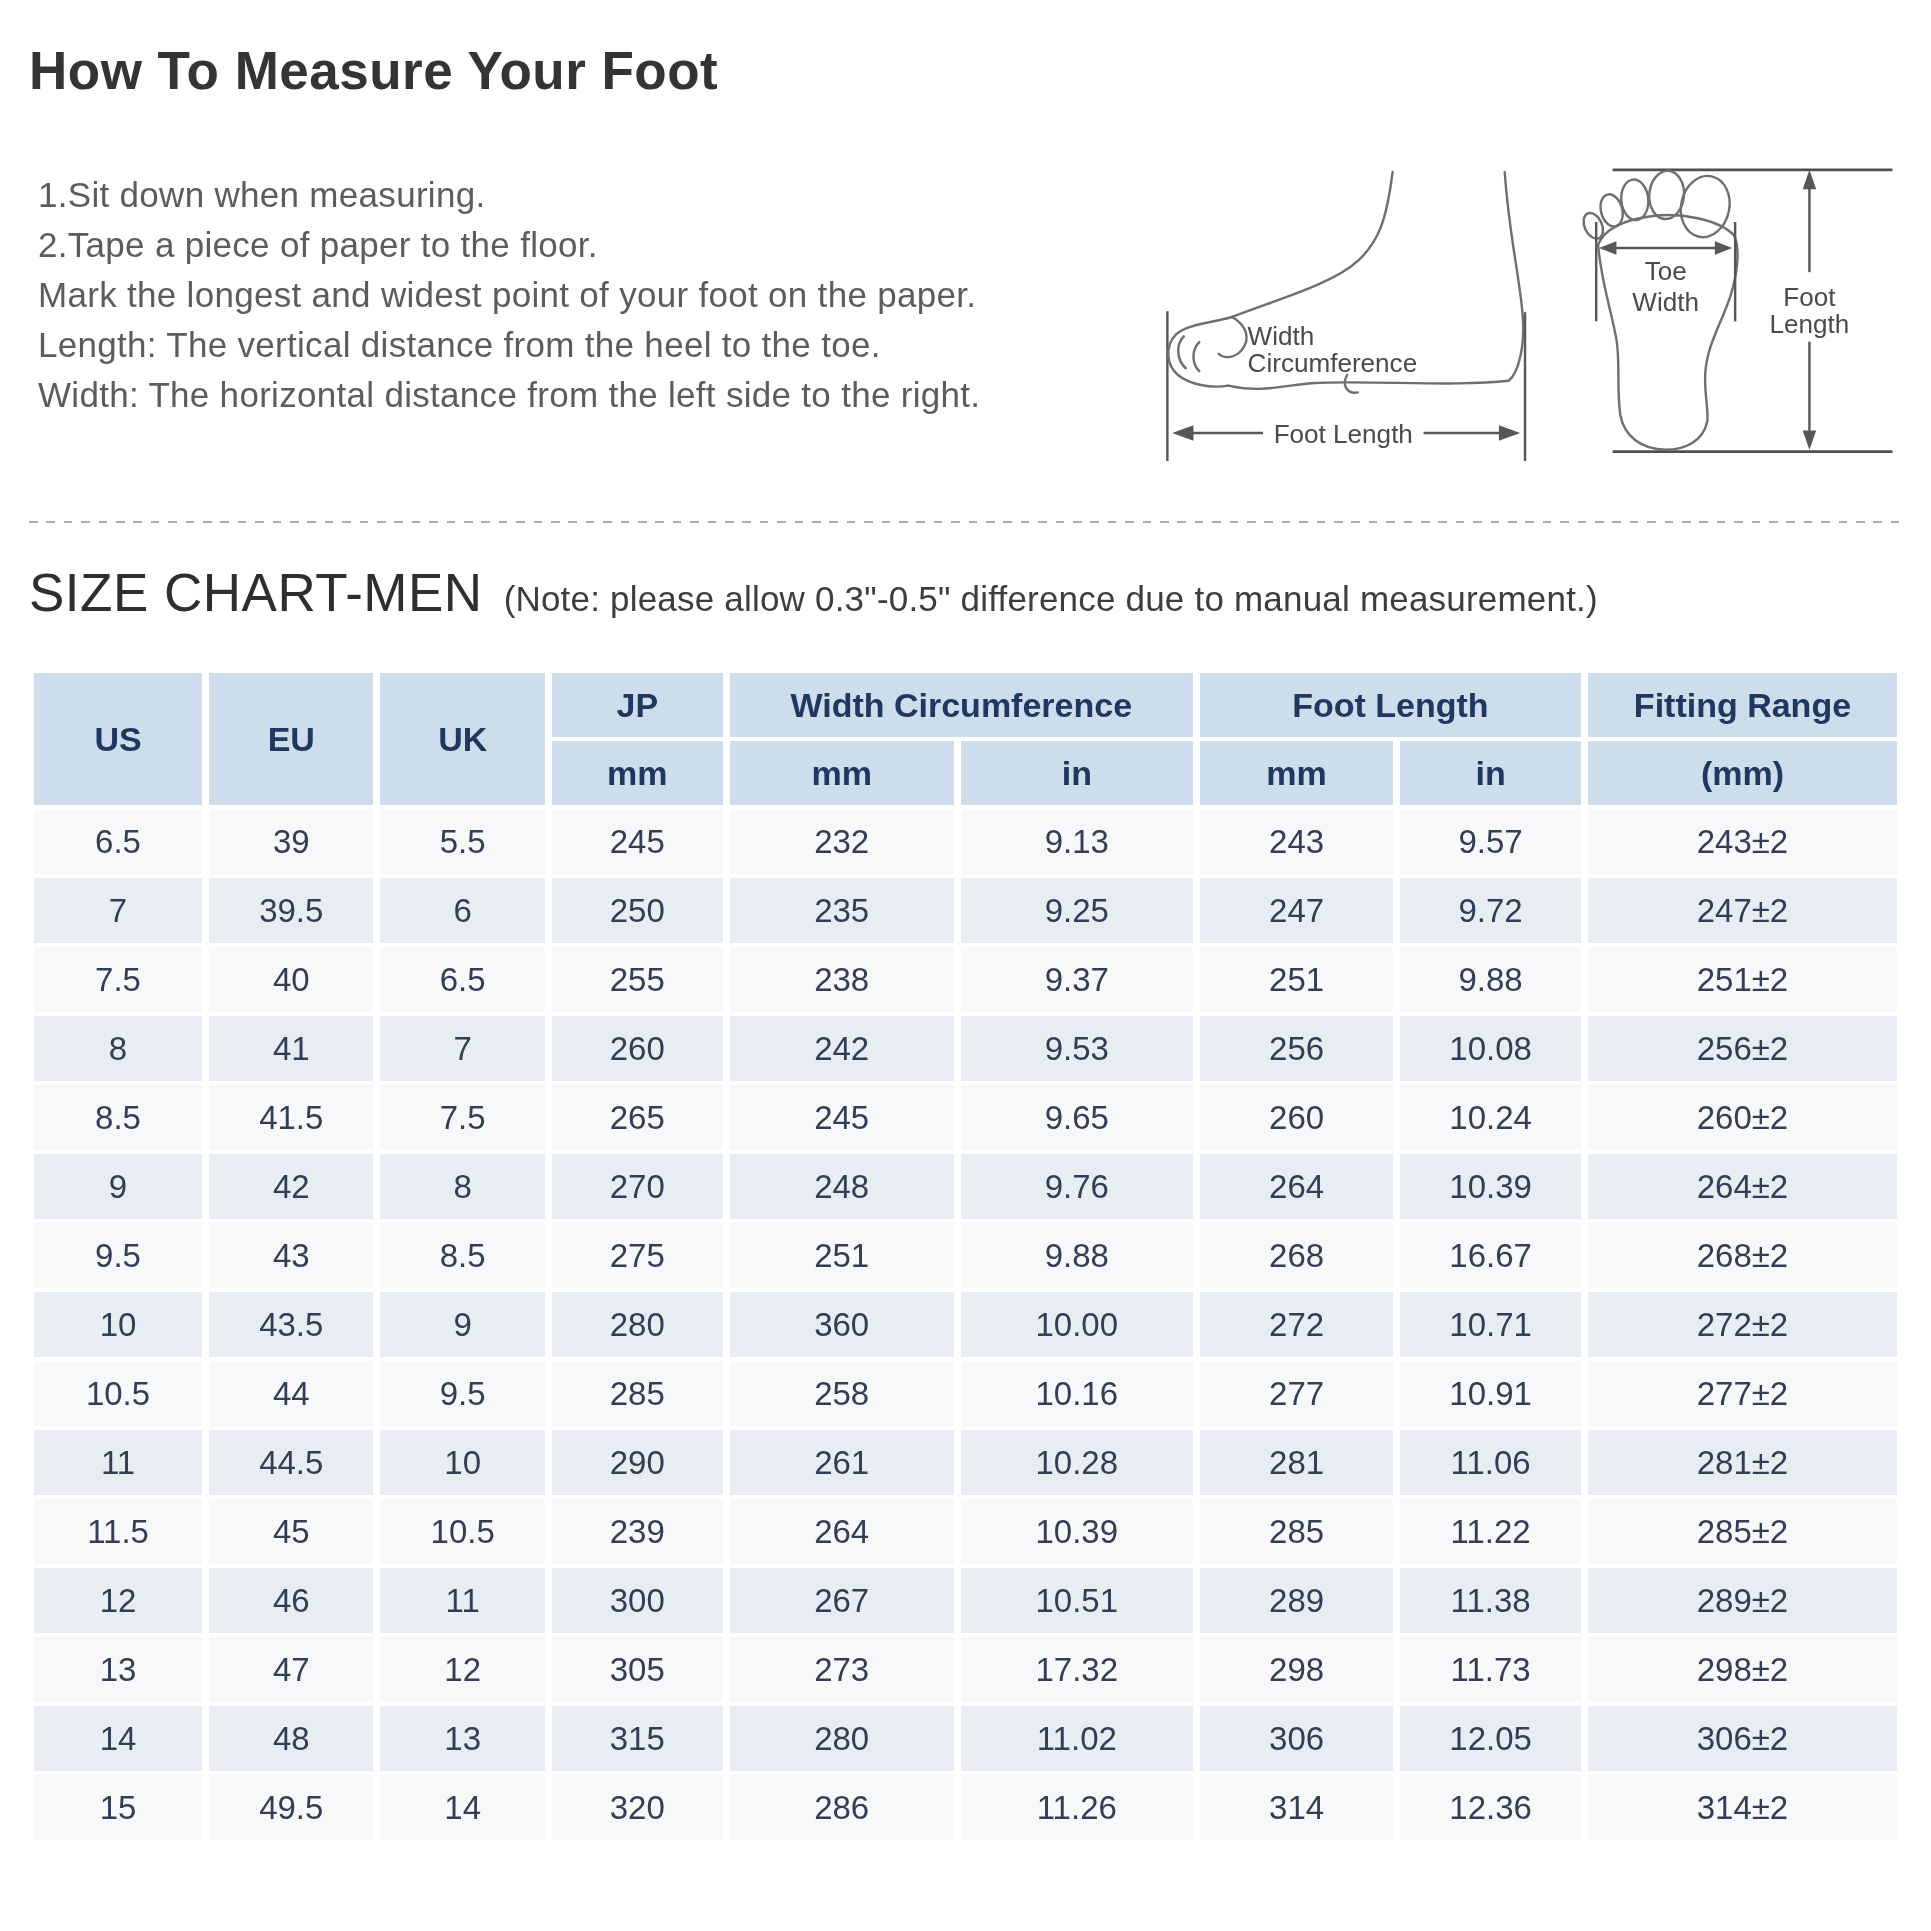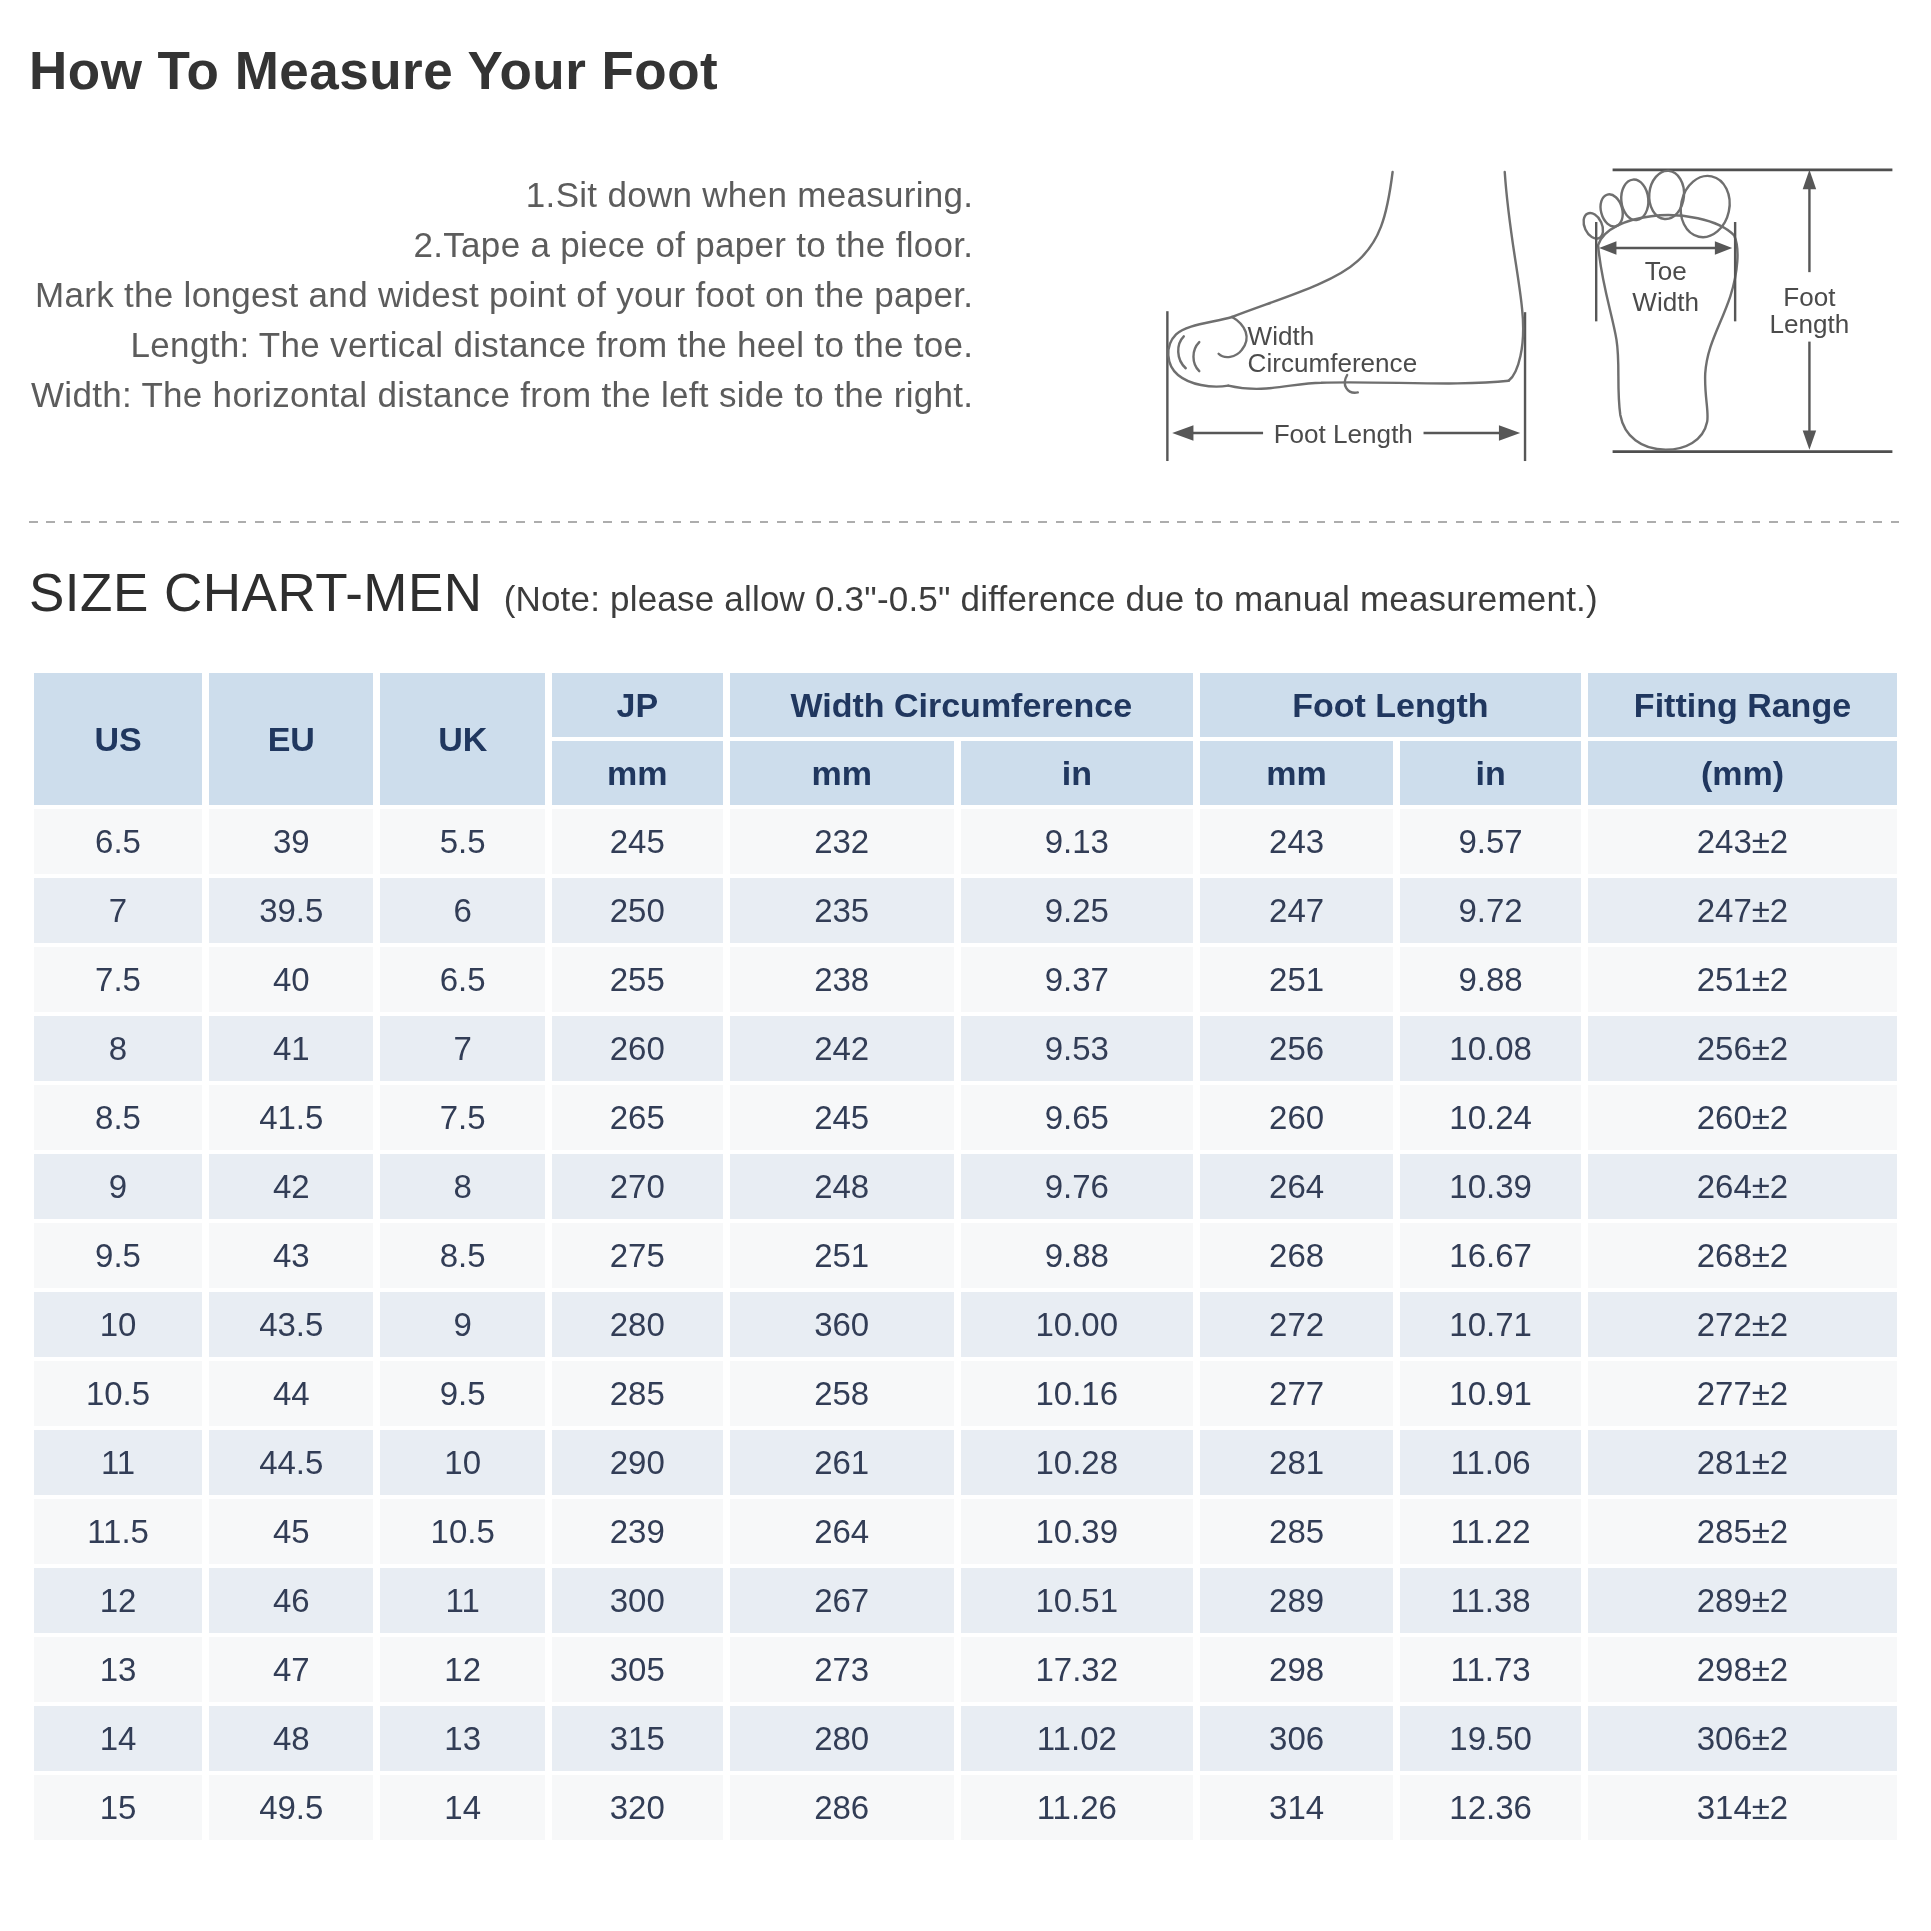--- a/index.html
+++ b/index.html
@@ -5,21 +5,21 @@
   html,body{margin:0;padding:0;}
   body{
     width:1931px;height:1931px;position:relative;background:#ffffff;
     font-family:"Liberation Sans",sans-serif;overflow:hidden;
   }
   
   .howto-title{
     position:absolute;left:29px;top:40px;
     font-size:53px;font-weight:700;color:#343434;letter-spacing:0.5px;
   }
-  .howto-lines{position:absolute;left:31px;top:170px;text-align:right;}
+  .howto-lines{position:absolute;left:38px;top:170px;}
   .howto-line{
     font-size:35px;color:#5c5c5c;height:50px;line-height:50px;
     letter-spacing:0.3px;
   }
   
   .diagram{position:absolute;}
   .diagram text{
     font-family:"Liberation Sans",sans-serif;fill:#4b4b4b;font-size:27px;
   }
   .sketch{fill:none;stroke:#6f6f6f;stroke-width:2.5;stroke-linecap:round;}
@@ -303,21 +303,21 @@
           <td>298±2</td>
         </tr>
         <tr>
           <td>14</td>
           <td>48</td>
           <td>13</td>
           <td>315</td>
           <td>280</td>
           <td>11.02</td>
           <td>306</td>
-          <td>19.50</td>
+          <td>12.05</td>
           <td>306±2</td>
         </tr>
         <tr>
           <td>15</td>
           <td>49.5</td>
           <td>14</td>
           <td>320</td>
           <td>286</td>
           <td>11.26</td>
           <td>314</td>

